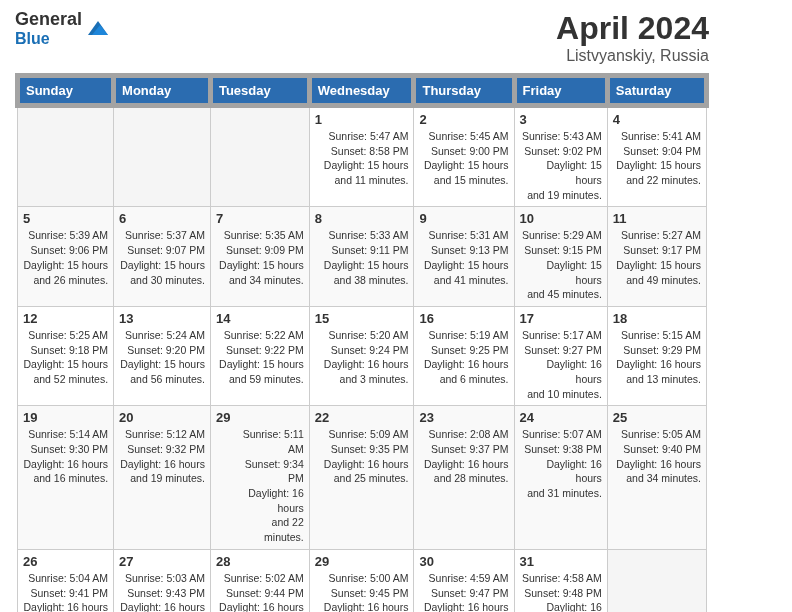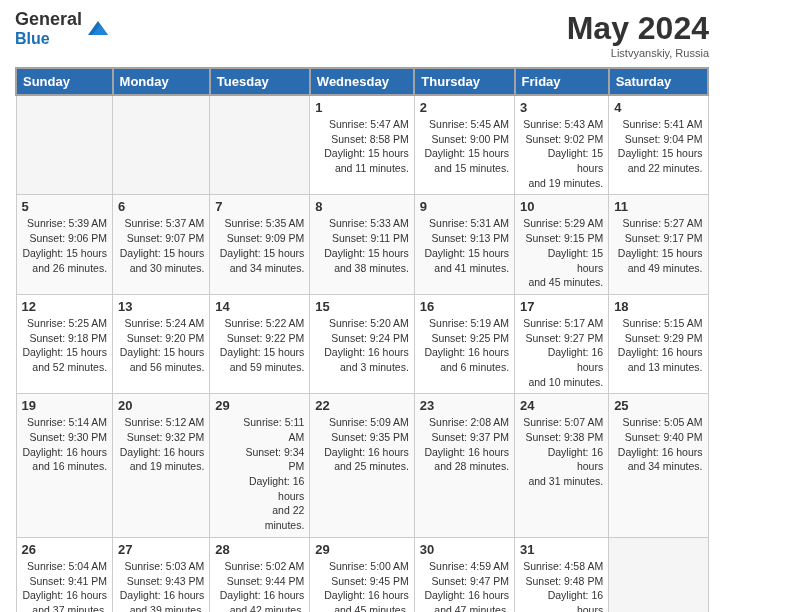--- a/index.html
+++ b/index.html
@@ -48,36 +48,36 @@
     }
     .title-block {
       text-align: right;
     }
     .month-year {
       font-size: 32px;
       font-weight: bold;
       color: #333;
     }
     .location {
-      font-size: 11px;
+      font-size: 16px;
       color: #555;
     }
     .calendar {
       width: 100%;
       border-collapse: collapse;
       border: 1px solid #ccc;
     }
     .calendar th {
       background: #2b6cb0;
       color: #fff;
       text-align: left;
       padding: 5px 6px;
       font-size: 13px;
       font-weight: bold;
-      border: 2px solid #a3a3a3;
+      border: 5px solid #a3a3a3;
     }
     .calendar td {
       vertical-align: top;
       padding: 4px 5px;
       border: 1px solid #ccc;
       width: 113px;
       min-height: 80px;
       background: #fff;
       font-size: 10.5px;
       color: #333;
@@ -113,21 +113,21 @@
       <div class="logo-text">
         <span class="logo-general">General</span>
         <span class="logo-blue">Blue</span>
       </div>
       <svg class="logo-icon" viewBox="0 0 24 24">
         <polygon points="2,18 12,4 22,18" fill="#1a6fb5"></polygon>
         <polygon points="6,18 14,8 22,18" fill="#2196F3" opacity="0.6"></polygon>
       </svg>
     </div>
     <div class="title-block">
-      <div class="month-year">May 2024</div>
+      <div class="month-year">April 2024</div>
       <div class="location">Listvyanskiy, Russia</div>
     </div>
   </div>
 
   <table class="calendar">
     <thead>
       <tr>
       <th>Sunday</th>
           <th>Monday</th>
           <th>Tuesday</th>

